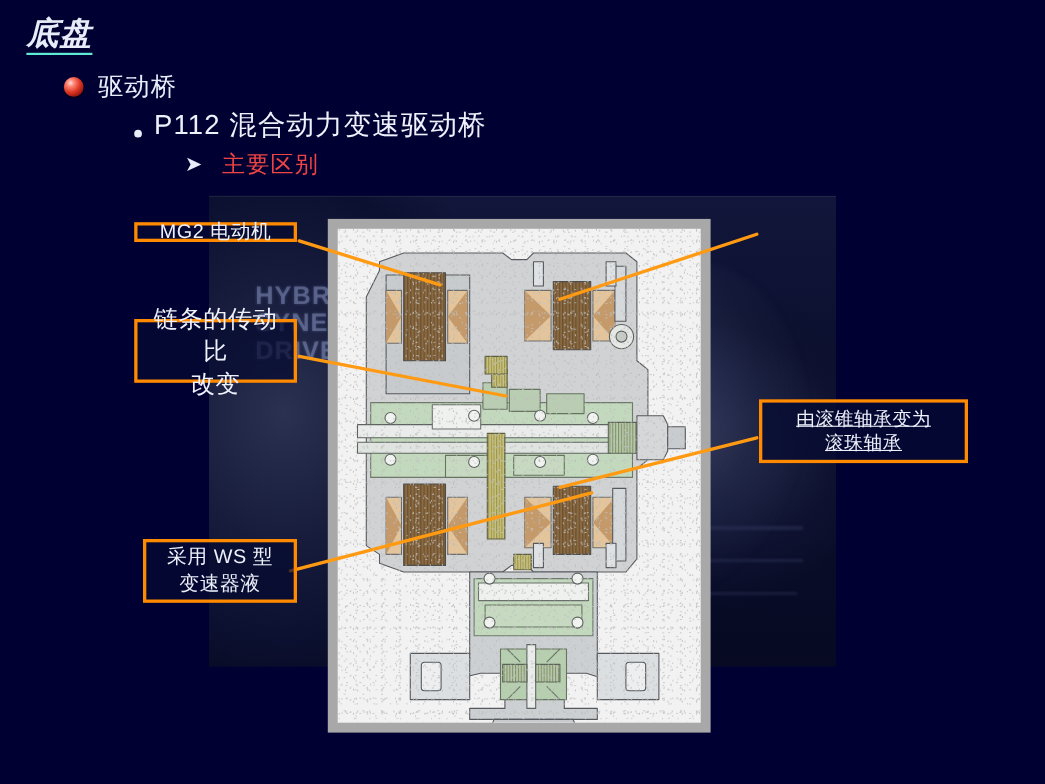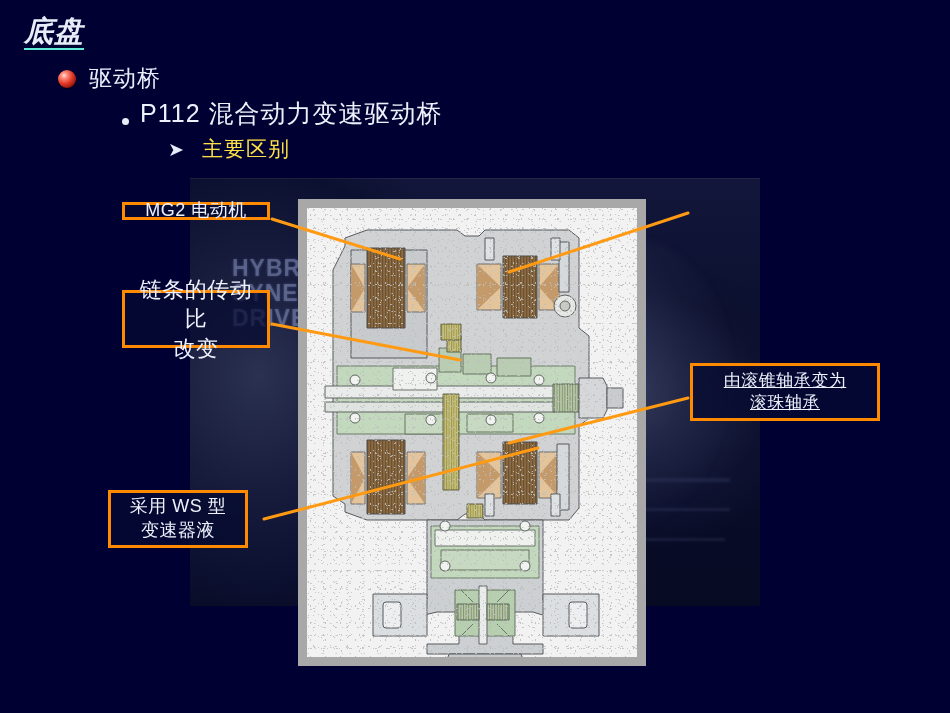--- a/index.html
+++ b/index.html
@@ -56,21 +56,21 @@
   .lvl2-text { font-size:25px; color:#eef1fb; letter-spacing:1px; }
 
   .lvl3 {
     position:absolute; left:168px; top:135px;
     display:flex; align-items:center; gap:18px;
   }
   .arrowhead {
     color:#e9edfa; font-size:19px; line-height:1;
     flex:0 0 auto;
   }
-  .lvl3-text { font-size:21px; color:#fde047; letter-spacing:1px; }
+  .lvl3-text { font-size:21px; color:#ef4444; letter-spacing:1px; }
 
   
   #photo-panel {
     position:absolute; left:190px; top:178px;
     width:570px; height:428px;
     background:
       radial-gradient(ellipse 180px 150px at 78% 52%, #2e3352 0%, #1b2040 40%, #0e1230 72%, transparent 100%),
       radial-gradient(ellipse 220px 260px at 12% 46%, #2b3150 0%, #171c3c 45%, #0c1030 80%, transparent 100%),
       linear-gradient(180deg,#12163a 0%, #0b0f2e 38%, #090d29 68%, #070a22 100%);
     box-shadow:inset 0 1px 0 rgba(255,255,255,.07);
@@ -138,21 +138,21 @@
     background:rgba(5,10,48,.72);
     color:#eef1fb;
     display:flex; align-items:center; justify-content:center;
     text-align:center;
     line-height:1.32;
     letter-spacing:.5px;
     padding:2px 6px;
   }
   #co-mg2  { left:122px; top:202px; width:148px; height:18px;  font-size:18px; }
   #co-chain{ left:122px; top:290px; width:148px; height:58px;  font-size:22px; }
-  #co-ws   { left:108px; top:490px; width:140px; height:58px;  font-size:18px; }
+  #co-ws   { left:130px; top:490px; width:140px; height:58px;  font-size:18px; }
   #co-mg1  { left:690px; top:194px; width:182px; height:34px;  font-size:18px; }
   #co-bear { left:690px; top:363px; width:190px; height:58px;  font-size:17px;text-decoration:underline; }
 
   
   #leaders { position:absolute; inset:0; pointer-events:none; }
 </style>
 </head>
 <body>
 
 <div id="slide">

